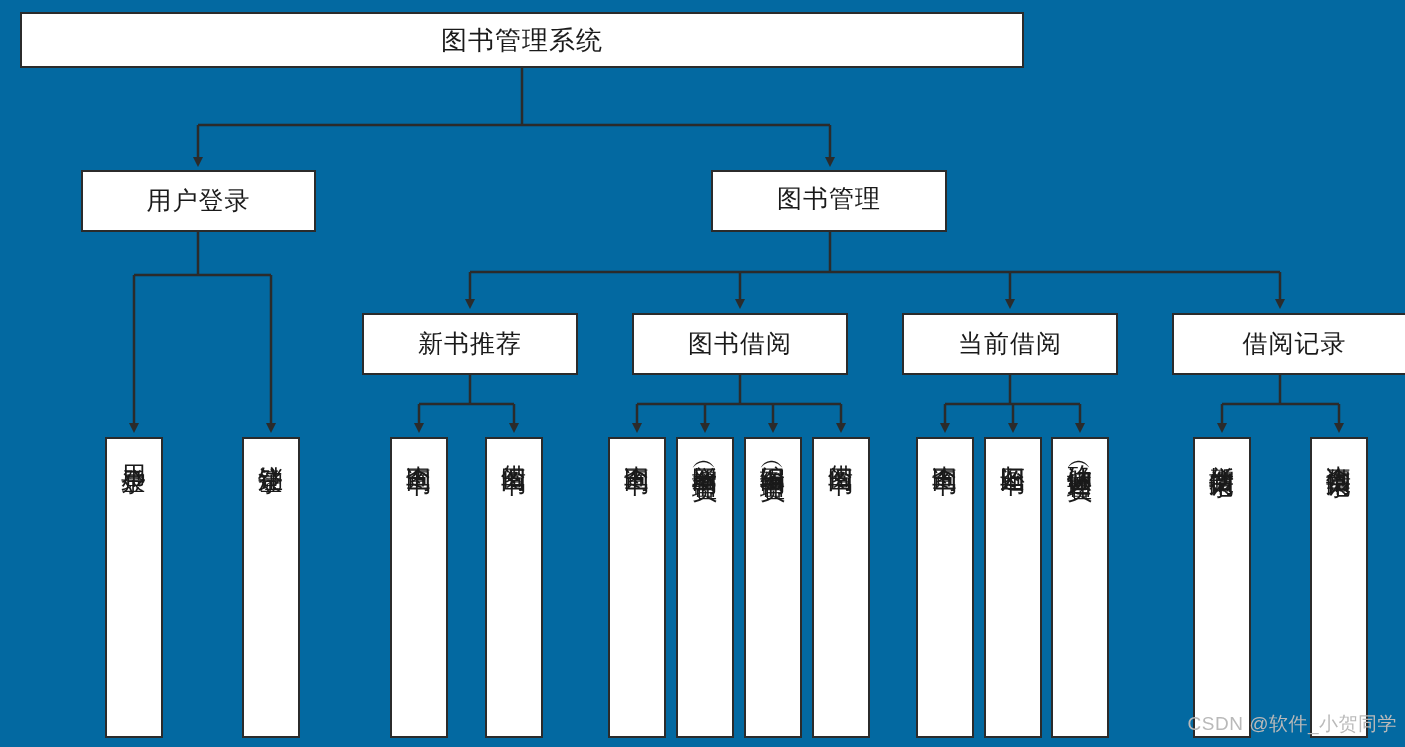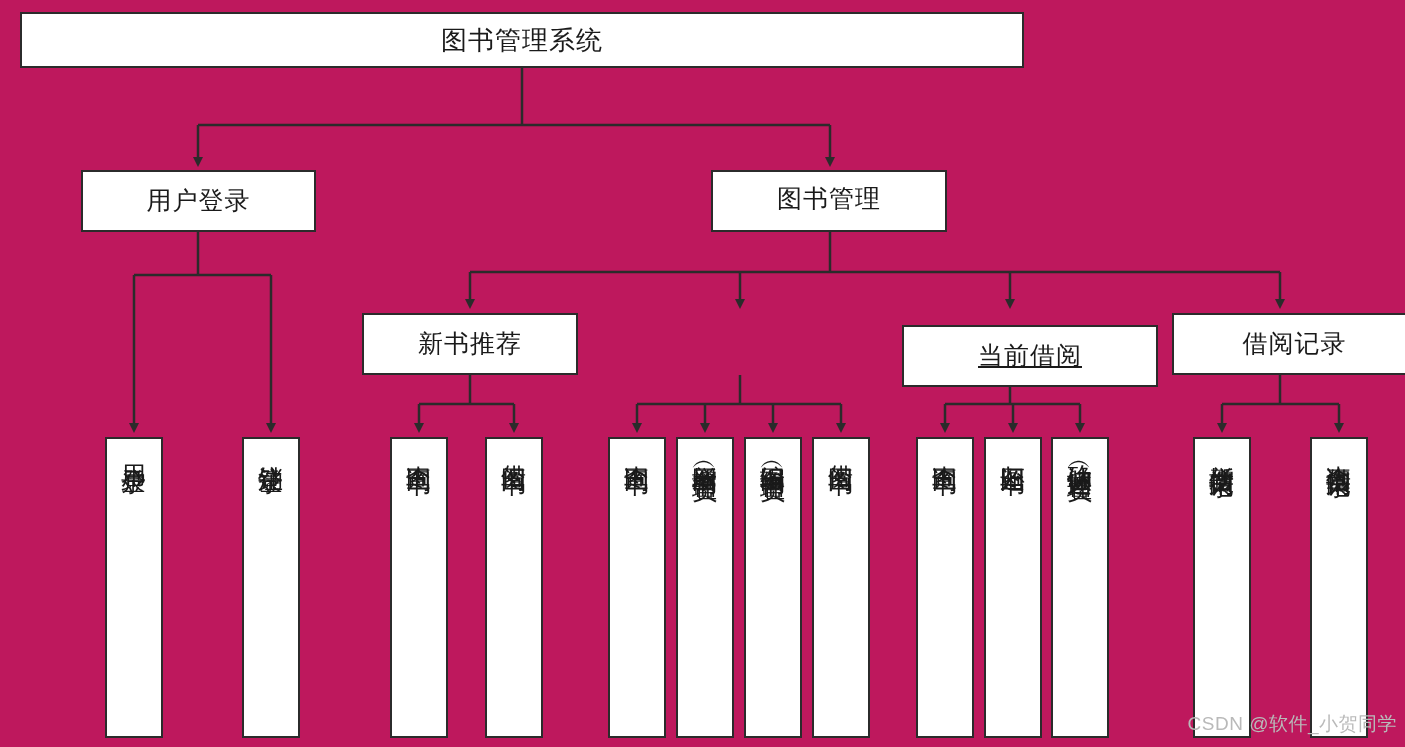--- a/index.html
+++ b/index.html
@@ -7,21 +7,21 @@
     padding: 0;
     background: #ffffff;
   }
   body {
     font-family: "Liberation Sans", "DejaVu Sans", sans-serif;
   }
   #canvas {
     position: relative;
     width: 1405px;
     height: 747px;
-    background: #be185d;
+    background: #0369a1;
     overflow: hidden;
   }
   svg#wires {
     position: absolute;
     left: 0;
     top: 0;
     width: 1405px;
     height: 747px;
     pointer-events: none;
   }
@@ -133,21 +133,24 @@
   <div class="node h" style="left:81px; top:170px; width:235px; height:62px;">
     <span class="label-h">用户登录</span>
   </div>
   <div class="node h" style="left:711px; top:170px; width:236px; height:62px;font-family:Liberation Mono, monospace;">
     <span class="label-h">图书管理</span>
   </div>
 
   <div class="node h" style="left:362px; top:313px; width:216px; height:62px;text-align:center;">
     <span class="label-h">新书推荐</span>
   </div>
-  <div class="node h" style="left:902px; top:325px; width:256px; height:62px;text-decoration:underline;">
+  <div class="node h" style="left:632px; top:313px; width:216px; height:62px;">
+    <span class="label-h">图书借阅</span>
+  </div>
+  <div class="node h" style="left:902px; top:313px; width:216px; height:62px;">
     <span class="label-h">当前借阅</span>
   </div>
   <div class="node h" style="left:1172px; top:313px; width:245px; height:62px;">
     <span class="label-h">借阅记录</span>
   </div>
 
   <div class="node v" style="left:105px; top:437px; width:58px; height:301px;">
     <span class="label-v">用户登录</span>
   </div>
   <div class="node v" style="left:242px; top:437px; width:58px; height:301px;">

